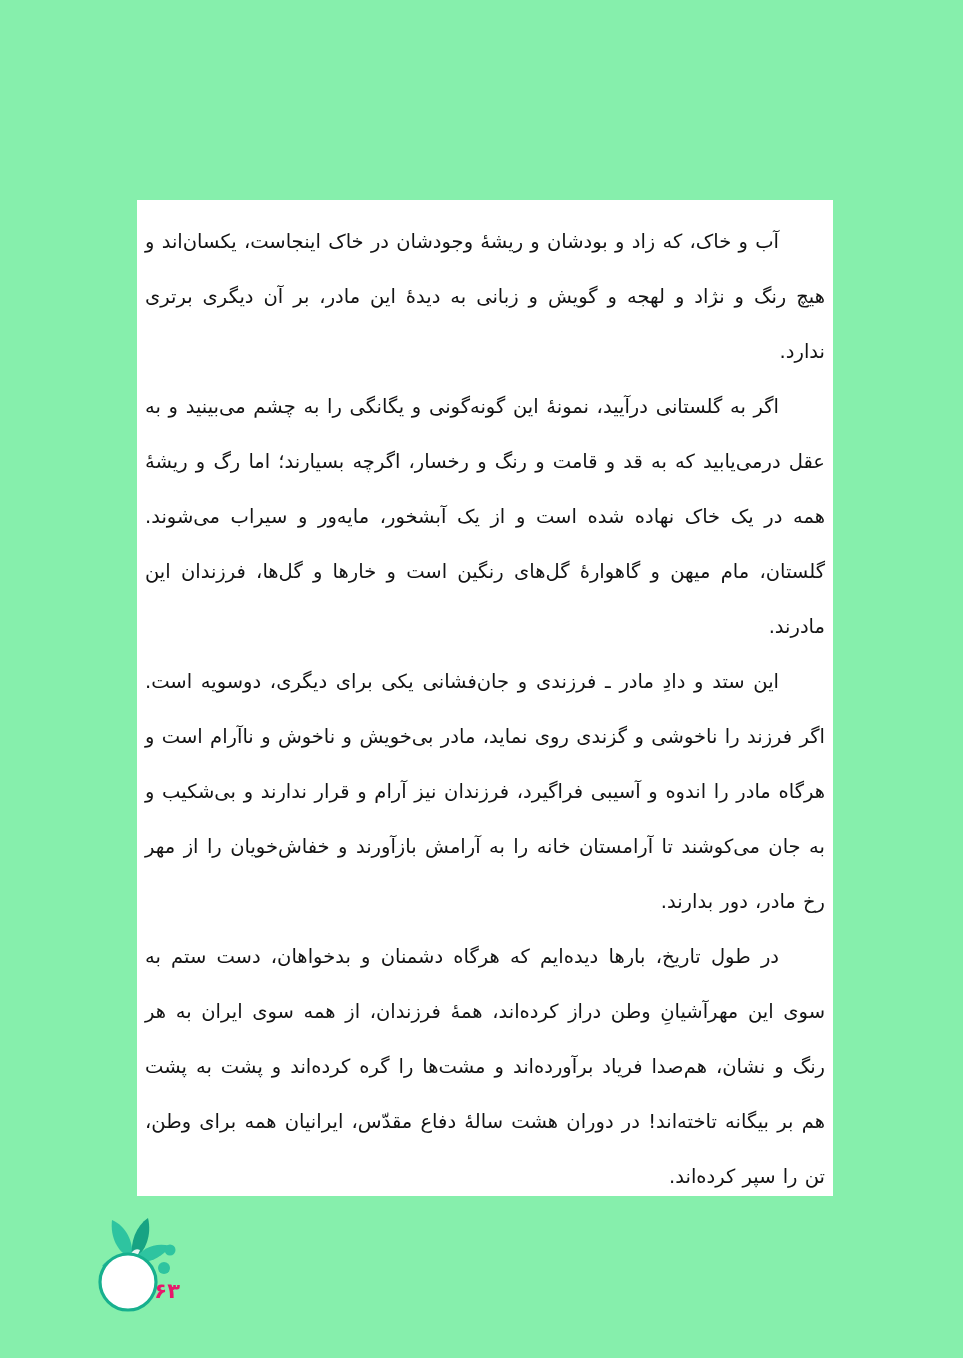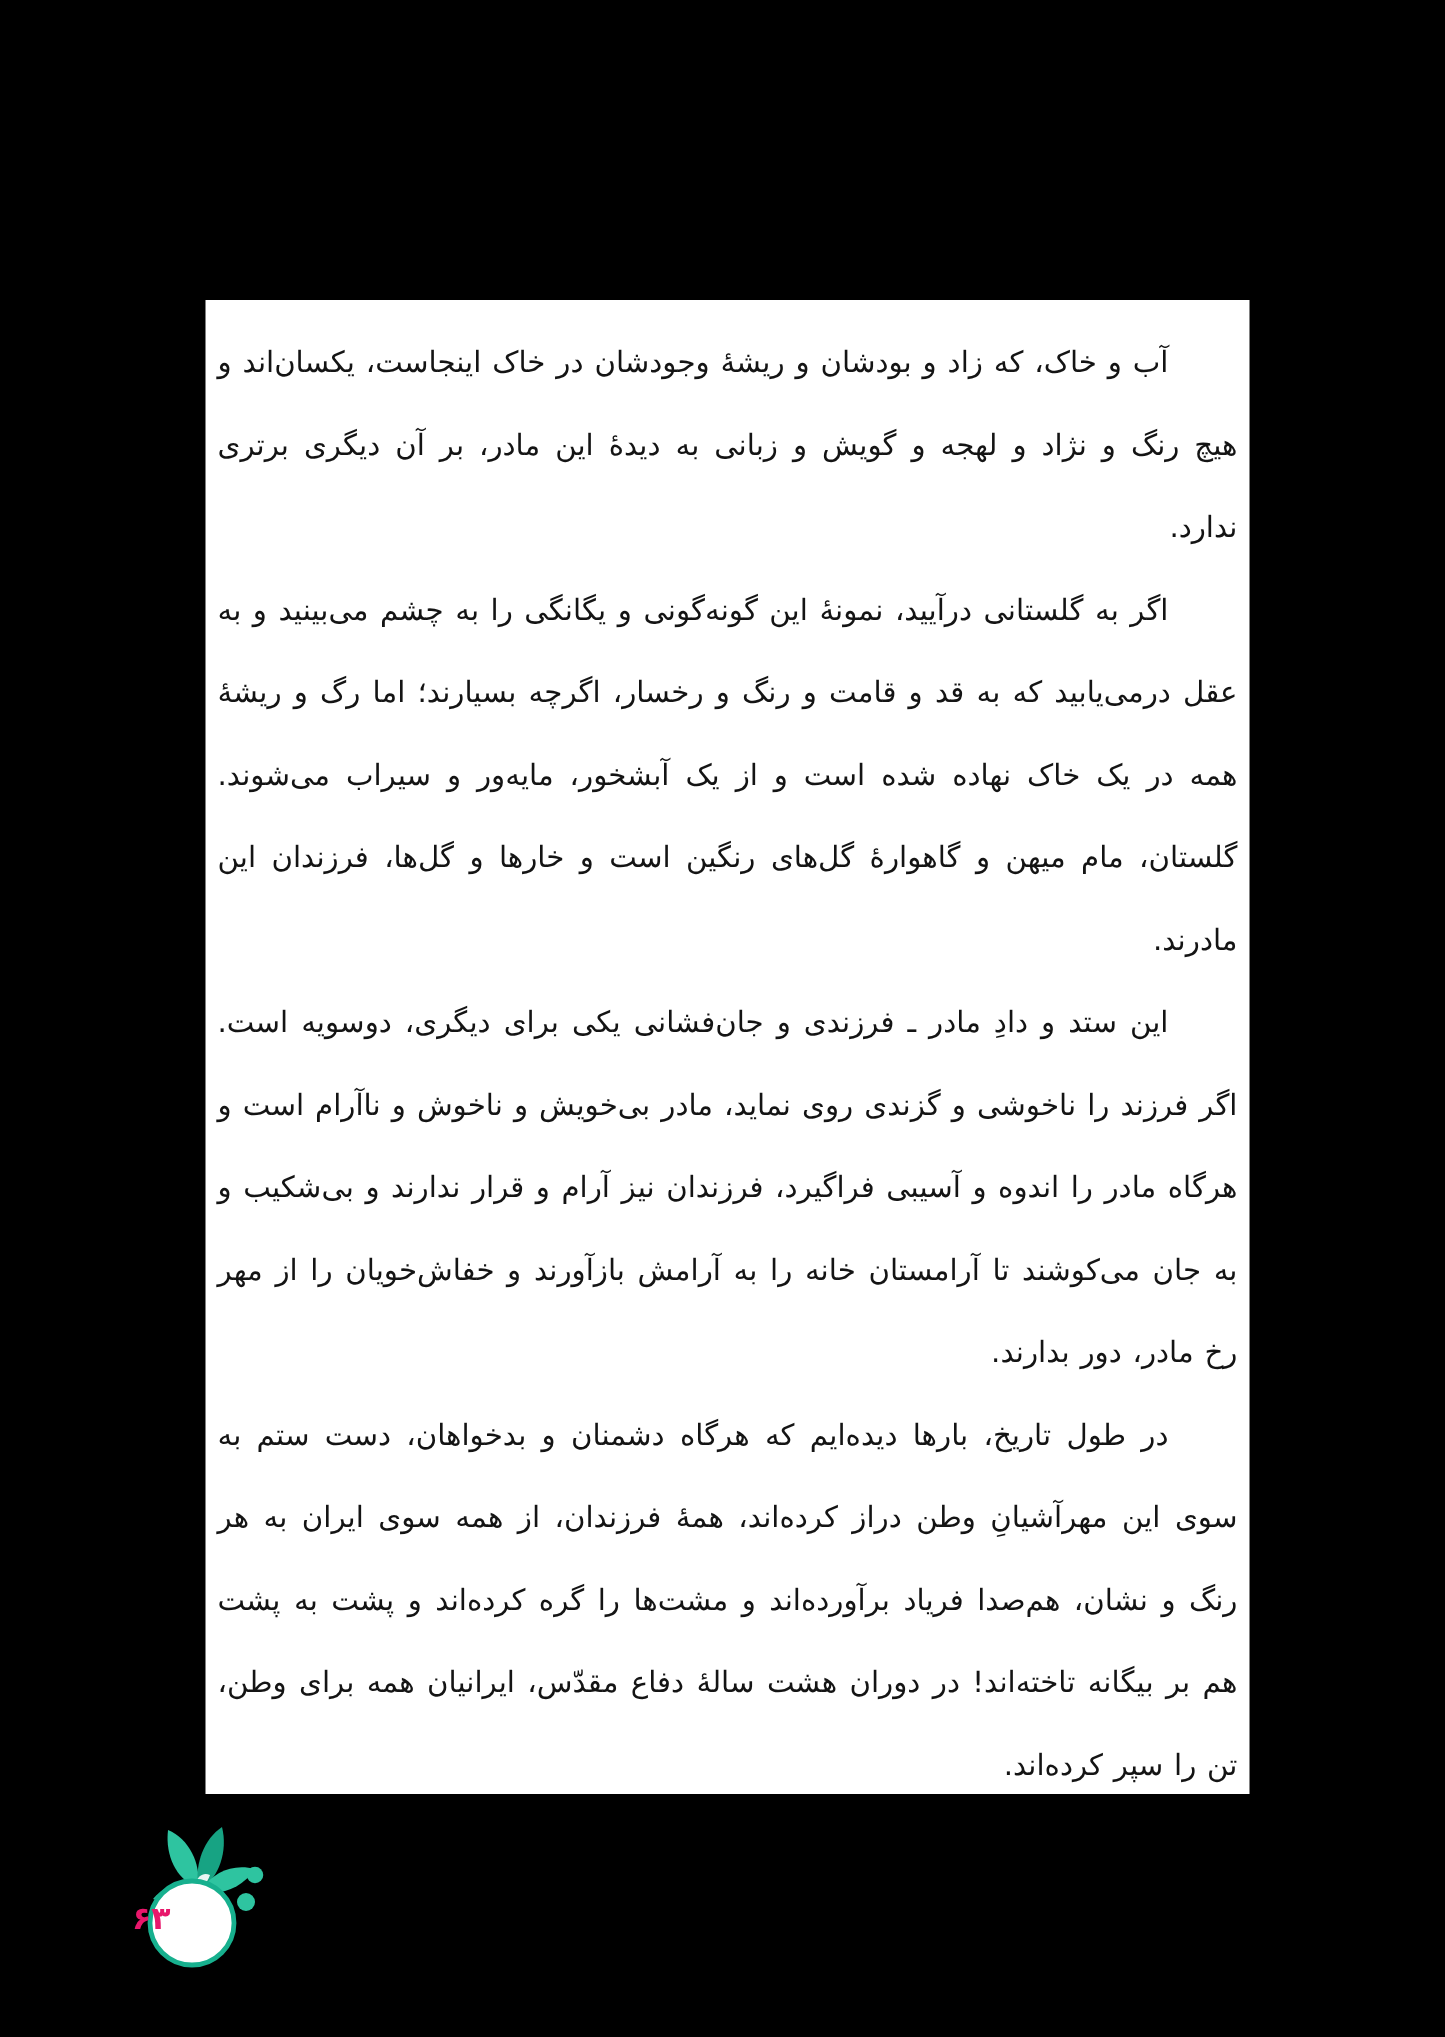--- a/index.html
+++ b/index.html
@@ -12,21 +12,21 @@
     height: 1358px;
     background: #eff9fa;
     font-family: "DejaVu Sans", sans-serif;
     overflow: hidden;
     position: relative;
   }
 
   .page {
     position: absolute;
     inset: 0;
-    background: #000000;
+    background: #86efac;
   }
 
   
   .text-panel {
     position: absolute;
     left: 137px;
     top: 200px;
     width: 696px;
     height: 996px;
     background: #ffffff;
@@ -66,26 +66,26 @@
 
   .badge-svg {
     display: block;
     width: 96px;
     height: 104px;
   }
 
   .badge-number {
     position: absolute;
     left: 0;
-    top: 4px;
+    top: 16px;
     width: 96px;
     height: 104px;
     display: flex;
     align-items: center;
-    justify-content: flex-end;
+    justify-content: flex-start;
     pointer-events: none;
   }
 
   .badge-number span {
     display: block;
     margin-top: 22px;
     margin-left: 4px;
     color: #e8176b;
     font-family: "DejaVu Sans", "Liberation Sans", sans-serif;
     font-size: 21px;

